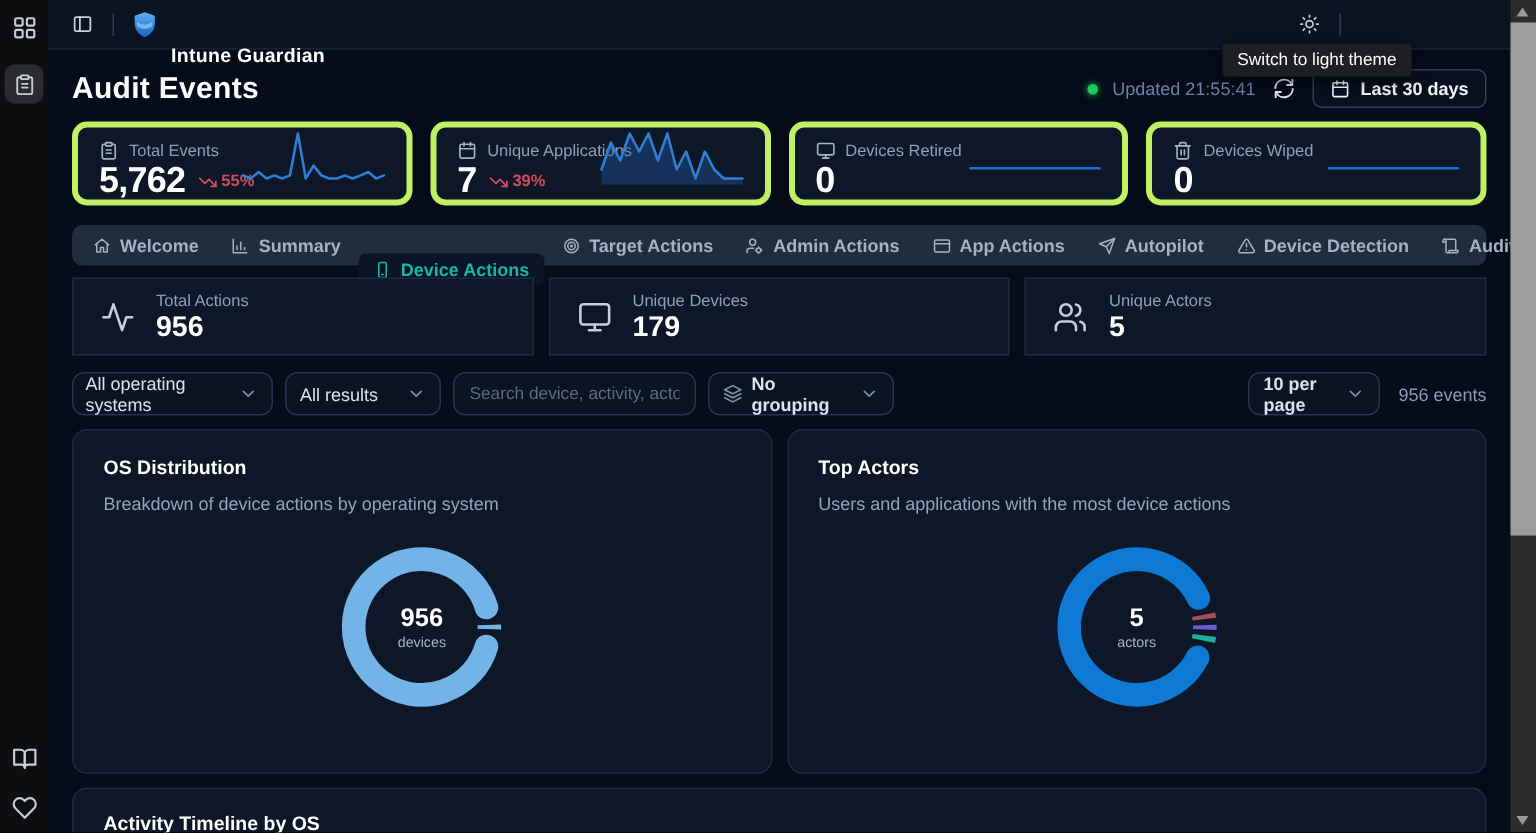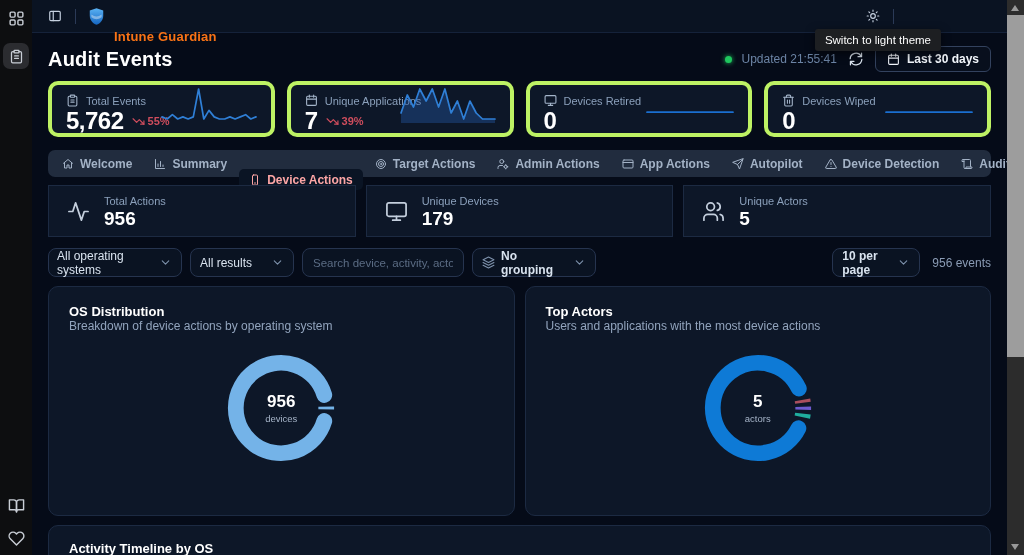--- a/index.html
+++ b/index.html
@@ -16,21 +16,21 @@
   .rail-spacer { flex:1; }
   .rail-bottom { display:flex; flex-direction:column; gap:16px; align-items:center; }
 
   
   .main { position:absolute; left:32px; top:0; width:975px; height:555px; display:flex; flex-direction:column; }
 
   .topbar { height:33px; background:#0a1322; border-bottom:1px solid #15223a;
             display:flex; align-items:center; padding:0 14px; flex:none; }
   .topbar .ic { width:15px; height:15px; color:#c6d1e0; }
   .tb-div { width:1px; height:15px; background:#2b3a57; margin:0 11px; }
-  .brand-title { color:#f97316; font-size:13px; font-weight:bold; margin-left:8px; letter-spacing:.2px;margin-top:40px; }
+  .brand-title { color:#ffffff; font-size:13px; font-weight:bold; margin-left:8px; letter-spacing:.2px;margin-top:40px; }
   .tb-spacer { flex:1; }
   .tb-right-pad { width:88px; }
 
   .tooltip { position:absolute; right:83px; top:29px; background:#1d1f22; color:#fdfdfd;
              font-size:11.5px; padding:5px 10px; border-radius:3px; z-index:20;
              box-shadow:0 3px 10px rgba(0,0,0,.55); white-space:nowrap; }
 
   .header { height:48px; display:flex; align-items:center; padding:4px 16px 0; flex:none; }
   .page-title { color:#ffffff; font-size:20px; font-weight:bold; letter-spacing:.2px; }
   .hd-right { margin-left:auto; display:flex; align-items:center; gap:10px; }
@@ -55,21 +55,21 @@
   .trend .ic { width:13px; height:13px; }
   .spark { position:absolute; right:14px; bottom:9px; }
   .spark-flat { position:absolute; right:14px; bottom:17px; }
 
   
   .tabs { display:flex; align-items:center; gap:2px; background:#212c3e; border-radius:7px;
           margin:13px 16px 0; padding:3px 4px; height:27px; flex:none; }
   .tab { display:flex; align-items:center; gap:6px; height:21px; padding:0 10px; border-radius:5px;
          color:#a3b2c6; font-size:12px; font-weight:bold; cursor:pointer; white-space:nowrap; }
   .tab .ic { width:12px; height:12px; }
-  .tab.active { background:#0a1424; color:#fca5a5;margin-top:32px; }
+  .tab.active { background:#0a1424; color:#14b8a6;margin-top:32px; }
 
   
   .metrics { display:flex; gap:10px; margin:8px 16px 0; height:52px; flex:none; }
   .metric { flex:1; background:#0d1728; border:1px solid #1c2a42; border-radius:0;
             display:flex; align-items:center; gap:14px; padding:0 18px; }
   .metric .ic { width:23px; height:23px; color:#c4cfdd; }
   .metric-label { color:#8ba0bb; font-size:11px; }
   .metric-value { color:#ffffff; font-size:19px; font-weight:bold; margin-top:2px; line-height:1; }
 
   
@@ -85,21 +85,21 @@
   .search::placeholder { color:#5b6c84; }
   .sel-group { width:124px; gap:6px; font-weight:bold; }
   .f-spacer { flex:1; }
   .sel-page { width:88px; font-weight:bold; gap:8px; }
   .events-count { color:#8b9cb5; font-size:12px; margin-left:4px; white-space:nowrap; }
 
   
   .charts { display:flex; gap:10px; margin:9px 16px 0; height:230px; flex:none; }
   .chart-card { flex:1; background:#0d1728; border:1px solid #1c2a42; border-radius:10px; padding:17px 20px; }
   .chart-title { color:#ffffff; font-size:13px; font-weight:bold; }
-  .chart-sub { color:#92a4bd; font-size:12px; margin-top:0; }
+  .chart-sub { color:#92a4bd; font-size:12px; margin-top:10px; }
   .donut-box { position:relative; width:118px; height:118px; margin:16px auto 0; }
   .donut-box svg { width:118px; height:118px; display:block; }
   .donut-center { position:absolute; inset:0; display:flex; flex-direction:column; align-items:center; justify-content:center; }
   .donut-value { color:#ffffff; font-size:17px; font-weight:bold; line-height:1; }
   .donut-label { color:#a6b4c8; font-size:9.5px; margin-top:3px; }
 
   
   .bottom-card { margin:9px 16px 0; background:#0d1728; border:1px solid #1c2a42;
                  border-radius:10px 10px 0 0; padding:15px 20px; flex:1; }
 

